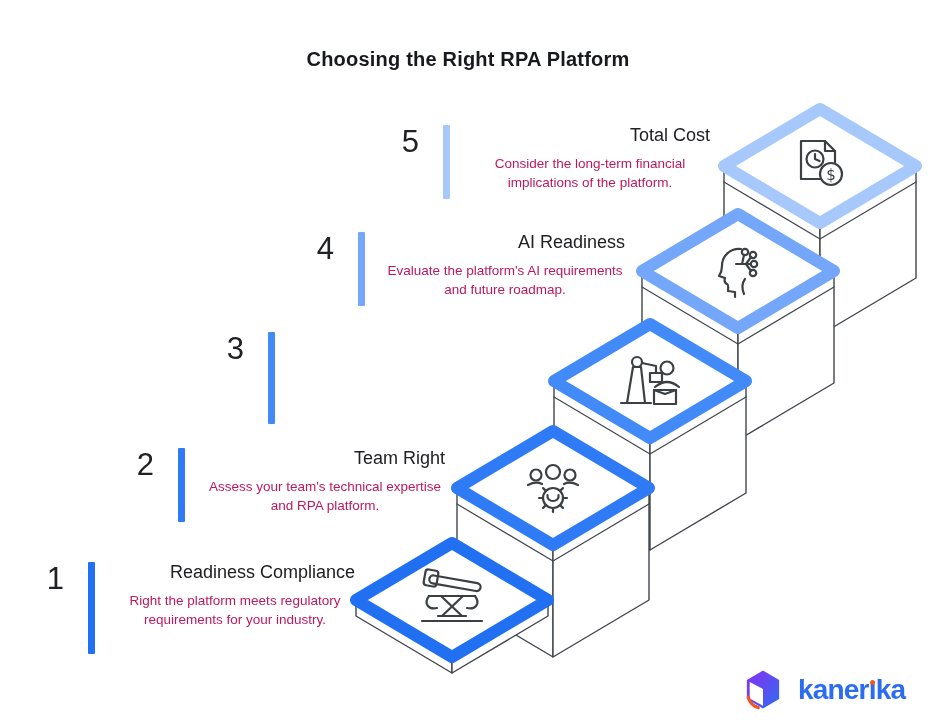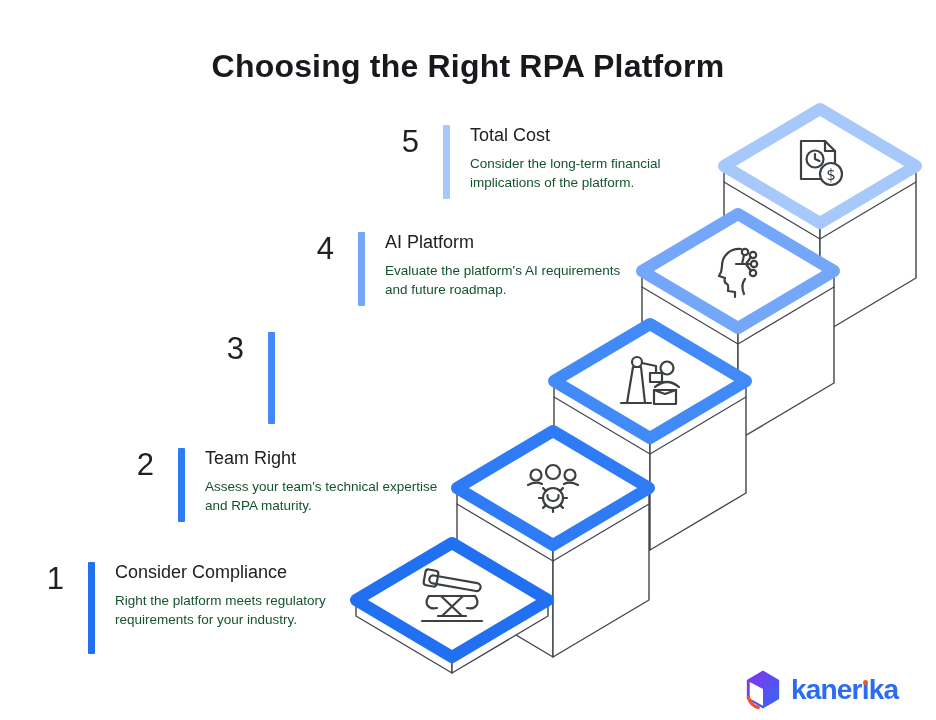--- a/index.html
+++ b/index.html
@@ -1,72 +1,72 @@
 <!DOCTYPE html>
 <html style="--logo-dot: #f4512c;"><head>
 <meta charset="utf-8">
 <style>
   html,body{margin:0;padding:0;background:#fff;}
   .canvas{position:relative;width:936px;height:720px;background:#fff;overflow:hidden;
           font-family:"Liberation Sans","DejaVu Sans",sans-serif;color:#202124;}
   .page-title{position:absolute;left:0;right:0;top:48px;text-align:center;
-              font-size:32px;font-weight:700;color:#17191d;letter-spacing:.2px;}
+              font-size:20px;font-weight:700;color:#17191d;letter-spacing:.2px;}
   .step-block{position:absolute;display:flex;align-items:flex-start;}
   .step-num{width:48px;text-align:right;font-size:31px;font-weight:400;line-height:40px;color:#202124;}
   .step-bar{width:7px;margin:3px 20px 0 24px;border-radius:1px;}
   .bar-h74{height:74px;} .bar-h92{height:92px;}
   .step-txt{width:240px;}
-  .step-title{font-size:18px;font-weight:500;color:#202124;margin:3px 0 8px;}
-  .step-desc{font-size:13.5px;color:#14532d;line-height:1.42;}
+  .step-title{font-size:18px;font-weight:500;color:#202124;margin:3px 0 8px;text-align:right;}
+  .step-desc{font-size:13.5px;color:#be185d;line-height:1.42;text-align:center;}
   .pos-5{left:371px;top:122px;} .pos-4{left:286px;top:229px;} .pos-3{left:196px;top:329px;}
   .pos-2{left:106px;top:445px;} .pos-1{left:16px;top:559px;}
   .stairs{position:absolute;left:340px;top:95px;}
-  .logo{position:absolute;left:744px;top:669px;display:flex;align-items:center;gap:9px;}
+  .logo{position:absolute;left:744px;top:669px;display:flex;align-items:center;gap:16px;}
   .logo-word{font-size:28px;font-weight:700;letter-spacing:-0.8px;line-height:1;}
   .logo-dot-i{position:relative;display:inline-block;}
   .logo-dot-i::after{content:'';position:absolute;left:1px;top:4px;width:5px;height:5px;
                      border-radius:50%;background:var(--logo-dot,#f4512c);}
 </style>
 </head>
 <body>
 
 <div class="canvas">
 
   <div class="page-title">Choosing the Right RPA Platform</div>
 
   <div class="step-block pos-1">
     <div class="step-num">1</div>
     <div class="step-bar bar-h92" style="background: rgb(33, 112, 242);"></div>
     <div class="step-txt">
-      <div class="step-title">Consider Compliance</div>
+      <div class="step-title">Readiness Compliance</div>
       <div class="step-desc">Right the platform meets regulatory requirements for your industry.</div>
     </div>
   </div>
 
   <div class="step-block pos-2">
     <div class="step-num">2</div>
     <div class="step-bar bar-h74" style="background: rgb(47, 123, 245);"></div>
     <div class="step-txt">
       <div class="step-title">Team Right</div>
-      <div class="step-desc">Assess your team's technical expertise and RPA maturity.</div>
+      <div class="step-desc">Assess your team's technical expertise and RPA platform.</div>
     </div>
   </div>
 
   <div class="step-block pos-3">
     <div class="step-num">3</div>
     <div class="step-bar bar-h92" style="background: rgb(65, 138, 247);"></div>
     <div class="step-txt">
     </div>
   </div>
 
   <div class="step-block pos-4">
     <div class="step-num">4</div>
     <div class="step-bar bar-h74" style="background: rgb(116, 167, 249);"></div>
     <div class="step-txt">
-      <div class="step-title">AI Platform</div>
+      <div class="step-title">AI Readiness</div>
       <div class="step-desc">Evaluate the platform's AI requirements and future roadmap.</div>
     </div>
   </div>
 
   <div class="step-block pos-5">
     <div class="step-num">5</div>
     <div class="step-bar bar-h74" style="background: rgb(166, 200, 251);"></div>
     <div class="step-txt">
       <div class="step-title">Total Cost</div>
       <div class="step-desc">Consider the long-term financial implications of the platform.</div>

